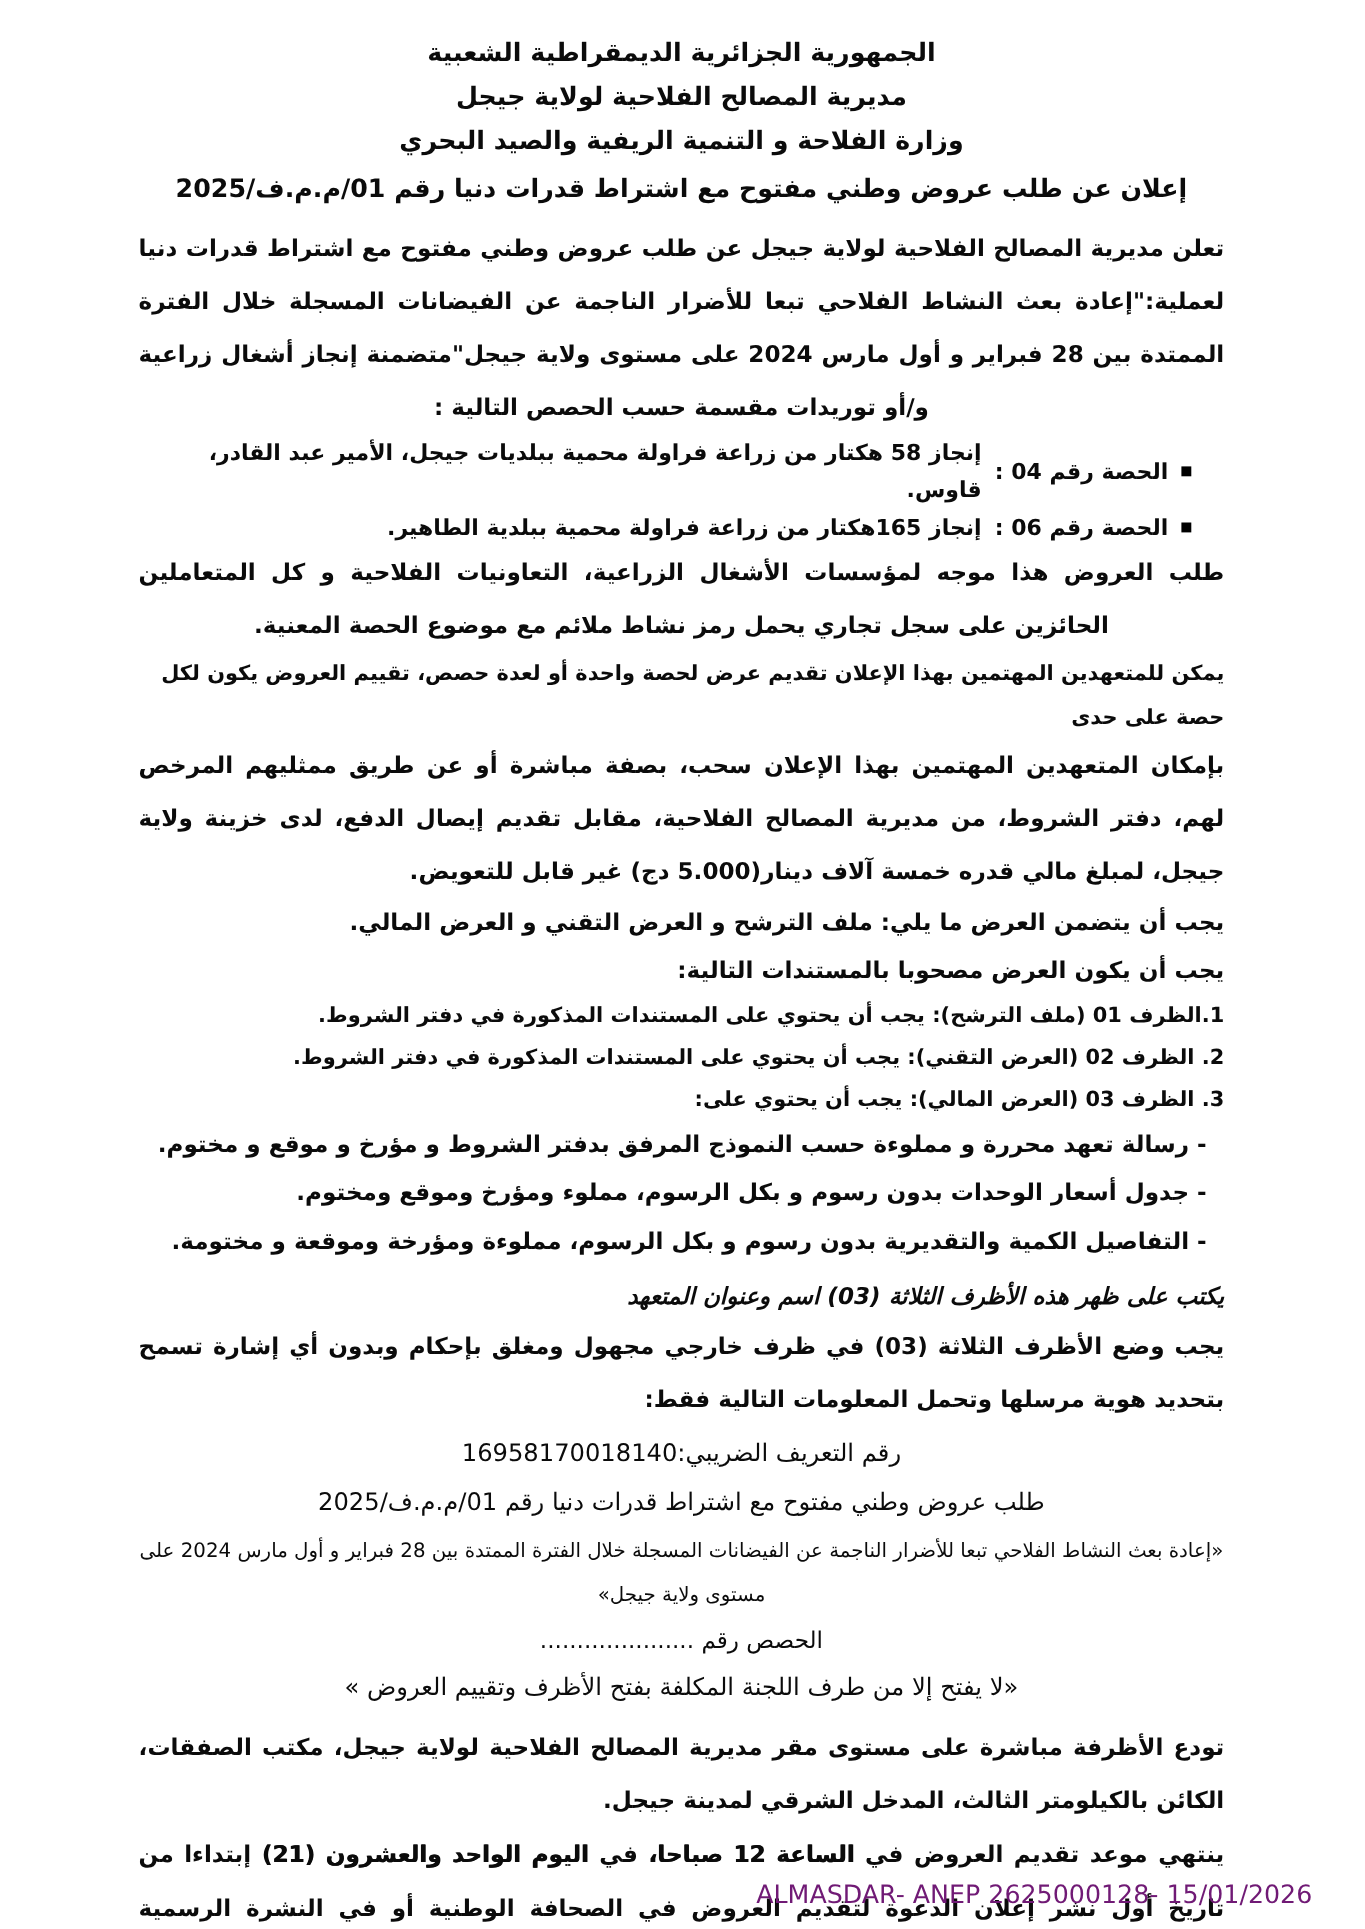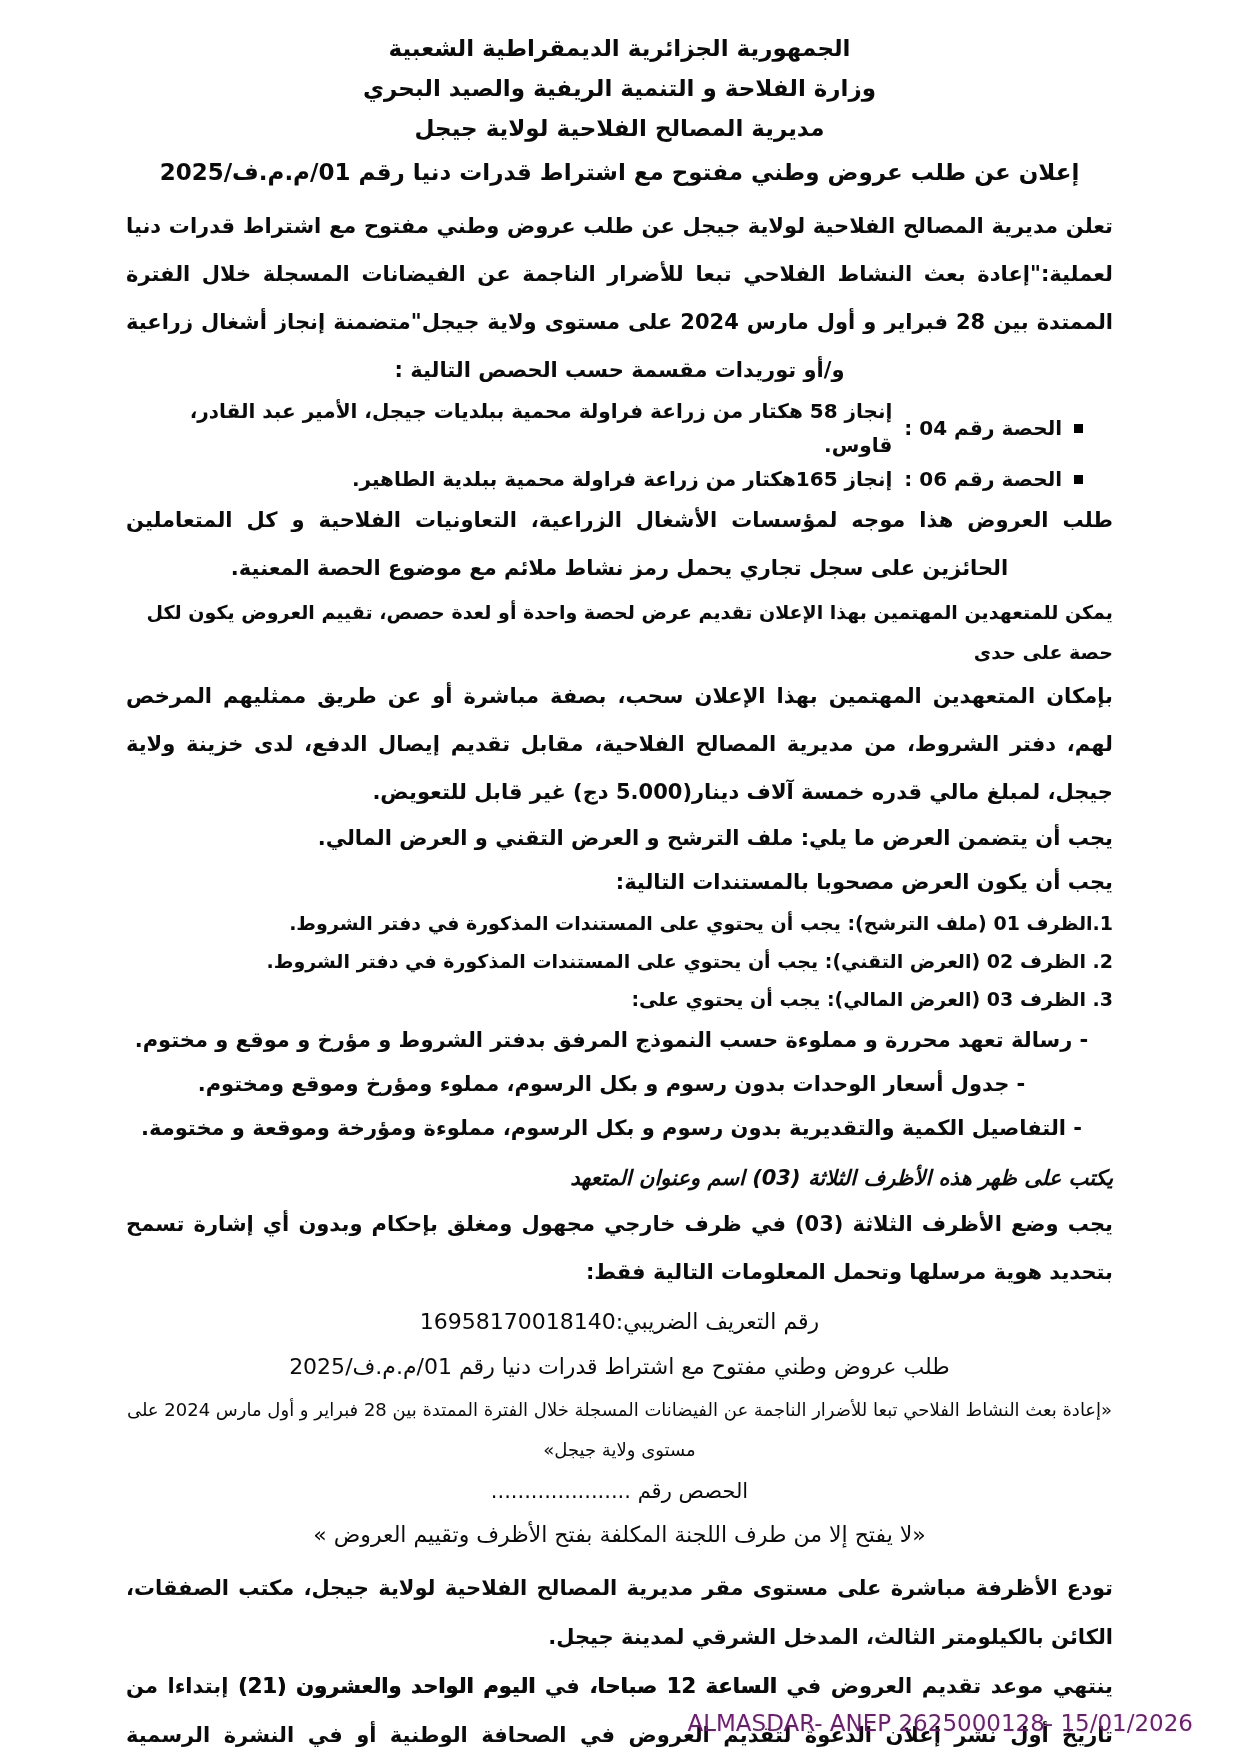--- a/index.html
+++ b/index.html
@@ -21,21 +21,21 @@
   .p{font-size:21px;font-weight:bold;text-align:justify;line-height:48px;}
   .p.lc{text-align-last:center;}
   .intro{margin-top:10px;}
   .lot{display:flex;direction:rtl;align-items:center;gap:12px;padding-right:30px;font-size:20px;line-height:34px;}
   .lot .sq{width:9px;height:9px;background:#000;flex:none;}
   .lot .lbl{font-weight:bold;white-space:nowrap;}
   .lot .txt{font-weight:bold;}
   .line{font-size:21px;font-weight:bold;text-align:right;line-height:44px;}
   .small-line{font-size:19px;font-weight:bold;text-align:right;line-height:40px;}
   .env-line{font-size:19px;font-weight:bold;text-align:right;line-height:38px;}
-  .dash-line{font-size:21px;font-weight:bold;text-align:center;line-height:44px;padding-right:16px;}
+  .dash-line{font-size:21px;font-weight:bold;text-align:right;line-height:44px;padding-right:16px;}
   .back-note{margin-top:6px;font-style:italic;}
   .cb{text-align:center;font-weight:normal;direction:rtl;}
   .cb1{font-size:22px;line-height:44px;margin-top:4px;}
   .cb2{font-size:22px;line-height:46px;}
   .cb3{font-size:18px;line-height:40px;}
   .cb4{font-size:21px;line-height:42px;}
   .cb5{font-size:22px;line-height:46px;}
   .closing{margin-top:6px;line-height:49px;}
   .hv{text-shadow:0.6px 0 0 currentColor;}
   .footer{
@@ -44,22 +44,22 @@
     font-size:23px;font-weight:normal;color:#701a75;
     font-family:"DejaVu Sans",sans-serif;
   }
 </style>
 </head>
 <body>
 
 <div class="page">
 
   <div class="hdr center rtl">الجمهورية الجزائرية الديمقراطية الشعبية</div>
+  <div class="hdr center rtl">مديرية المصالح الفلاحية لولاية جيجل</div>
   <div class="hdr center rtl">وزارة الفلاحة و التنمية الريفية والصيد البحري</div>
-  <div class="hdr center rtl">مديرية المصالح الفلاحية لولاية جيجل</div>
   <div class="title center rtl">إعلان عن طلب عروض وطني مفتوح مع اشتراط قدرات دنيا رقم 01/م.م.ف/2025</div>
 
   <div class="p lc rtl intro">تعلن مديرية المصالح الفلاحية لولاية جيجل عن طلب عروض وطني مفتوح مع اشتراط قدرات دنيا لعملية:"إعادة بعث النشاط الفلاحي تبعا للأضرار الناجمة عن الفيضانات المسجلة خلال الفترة الممتدة بين 28 فبراير و أول مارس 2024 على مستوى ولاية جيجل"متضمنة إنجاز أشغال زراعية و/أو توريدات مقسمة حسب الحصص التالية :</div>
 
   <div class="lot">
     <span class="sq"></span>
     <span class="lbl">الحصة رقم 04 :</span>
     <span class="txt">إنجاز 58 هكتار من زراعة فراولة محمية ببلديات جيجل، الأمير عبد القادر، قاوس.</span>
   </div>
   <div class="lot">

